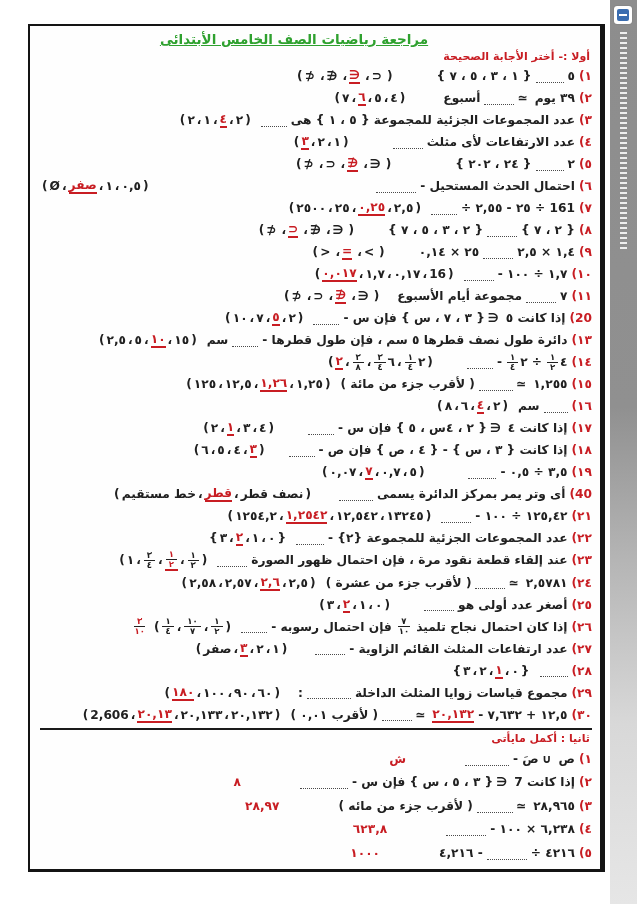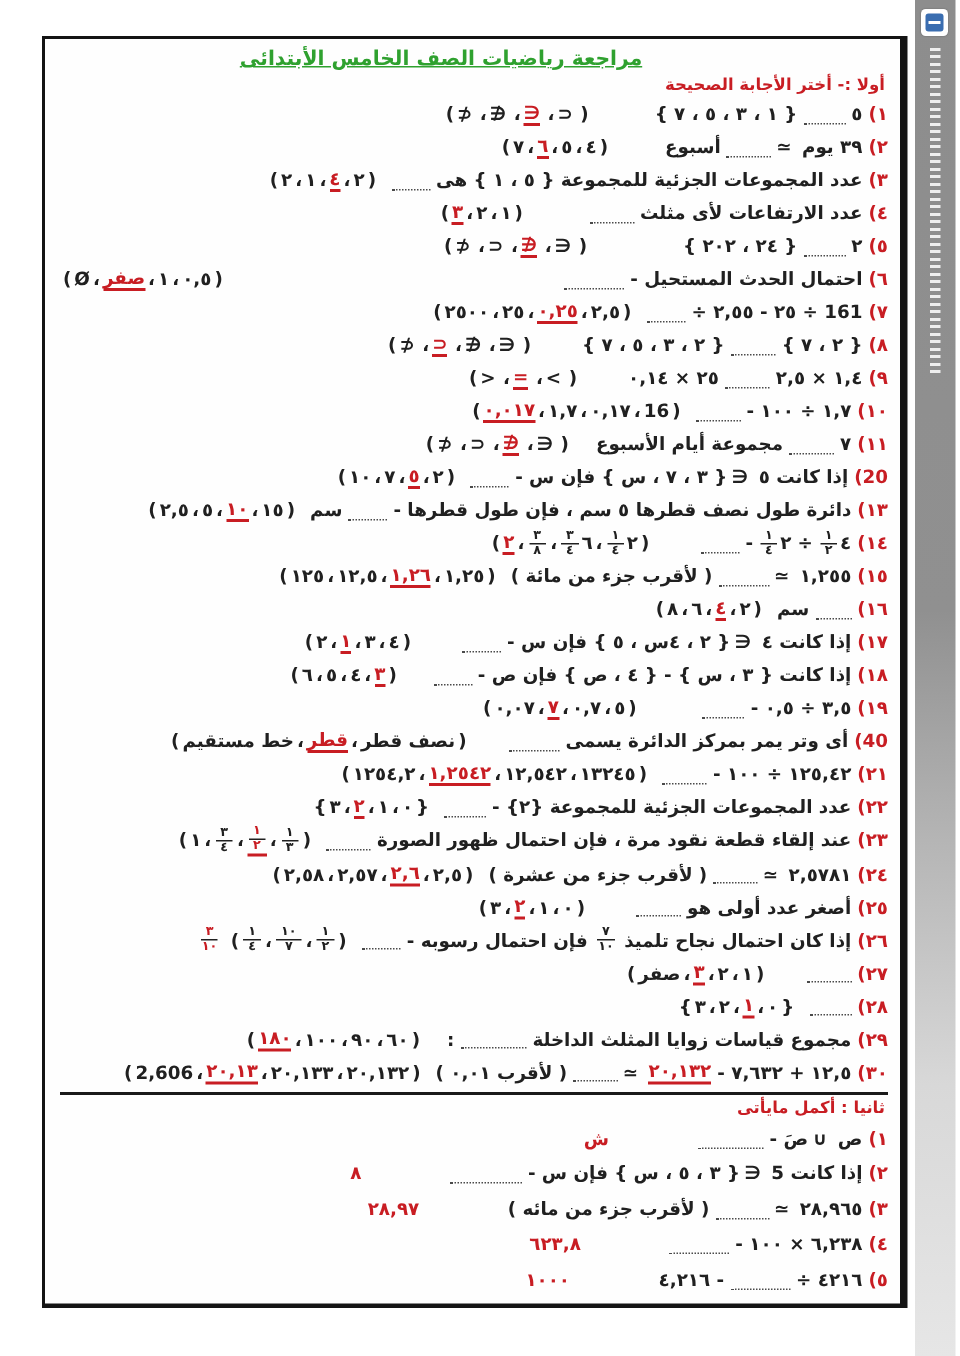--- a/index.html
+++ b/index.html
@@ -565,20 +565,21 @@
         </span>
         <span class="frw red">
           <span class="fr">
             <span class="ft">٣</span>
             <span class="fb">١٠</span>
           </span>
         </span>
       </div>
       <div class="q">
         <span class="num">٢٧)</span>
+        <span class="t">عدد ارتفاعات المثلث القائم الزاوية -</span>
         <span class="bl" style="width: 30px;"></span>
         <span class="opts" style="margin-right: 24px;">
           <span class="par">(</span>
           <span class="t">١</span>
           <span class="cm">، </span>
           <span class="t">٢</span>
           <span class="cm">، </span>
           <span class="t mk">٣</span>
           <span class="cm">، </span>
           <span class="t">صفر</span>
@@ -643,21 +644,21 @@
       <div class="q">
         <span class="num">١)</span>
         <span class="t">ص</span>
         <span class="sym">∪</span>
         <span class="t">صَ -</span>
         <span class="bl" style="width: 44px;"></span>
         <span class="red ans">ش</span>
       </div>
       <div class="q">
         <span class="num">٢)</span>
-        <span class="t">إذا كانت 5</span>
+        <span class="t">إذا كانت 7</span>
         <span class="sym">∋</span>
         <span class="t">{ ٣ ، ٥ ، س } فإن س -</span>
         <span class="bl" style="width: 48px;"></span>
         <span class="red ans">٨</span>
       </div>
       <div class="q">
         <span class="num">٣)</span>
         <span class="t">٢٨,٩٦٥</span>
         <span class="sym">≃</span>
         <span class="bl" style="width: 36px;"></span>

